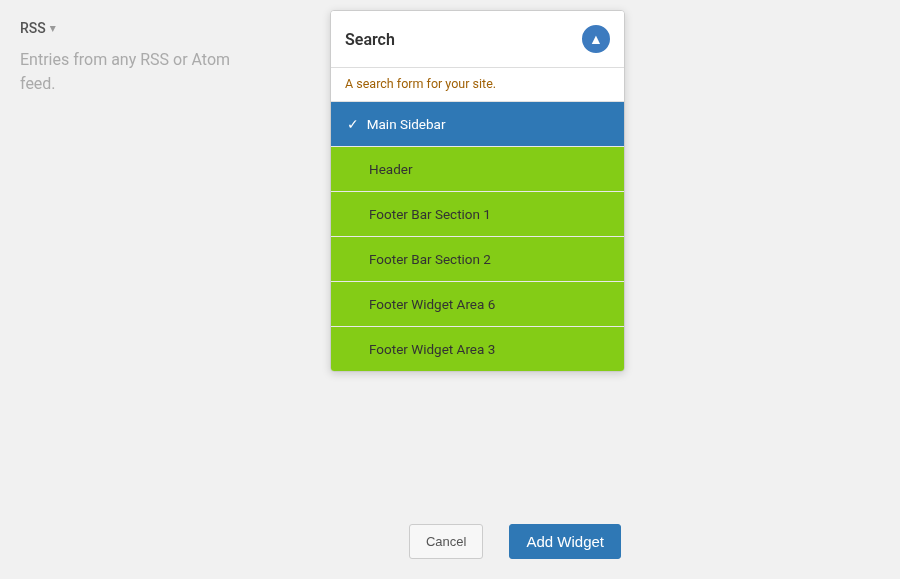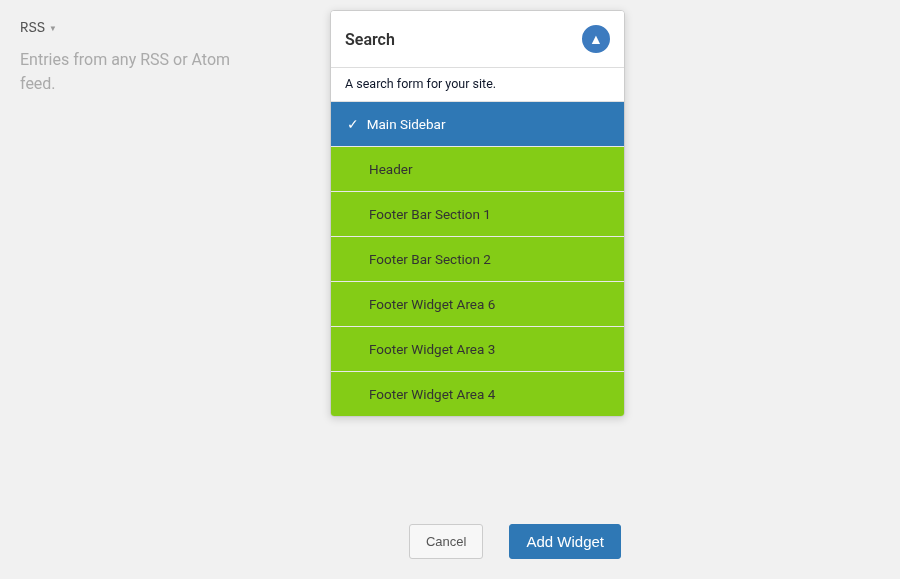--- a/index.html
+++ b/index.html
@@ -34,21 +34,20 @@
       width: 320px;
       height: 579px;
       padding: 20px;
     }
 
     .rss-widget {
       display: flex;
       align-items: center;
       gap: 4px;
       margin-bottom: 12px;
-      font-family: Liberation Mono, monospace;
     }
 
     .rss-label {
       color: #555;
       font-size: 14px;
       font-weight: 500;
     }
 
     .rss-arrow {
       color: #999;
@@ -100,21 +99,21 @@
       align-items: center;
       justify-content: center;
       cursor: pointer;
       color: #fff;
       font-size: 14px;
       flex-shrink: 0;
     }
 
     .dropdown-subtitle {
       padding: 8px 14px 10px;
-      color: #0f172a;
+      color: #a16207;
       font-size: 12.5px;
       border-bottom: 1px solid #e0e0e0;
     }
 
     .dropdown-list {
       max-height: 340px;
       overflow-y: auto;
       overflow-x: hidden;
     }
 
@@ -236,23 +235,20 @@
 
       <div class="list-item">
         <span class="list-item-indent">Footer Widget Area 6</span>
       </div>
 
 
       <div class="list-item">
         <span class="list-item-indent">Footer Widget Area 3</span>
       </div>
 
-      <div class="list-item">
-        <span class="list-item-indent">Footer Widget Area 4</span>
-      </div>
     </div>
   </div>
 
   <div class="footer-actions">
     <button class="btn-cancel">Cancel</button>
     <button class="btn-add">Add Widget</button>
   </div>
 
 </div>
 

